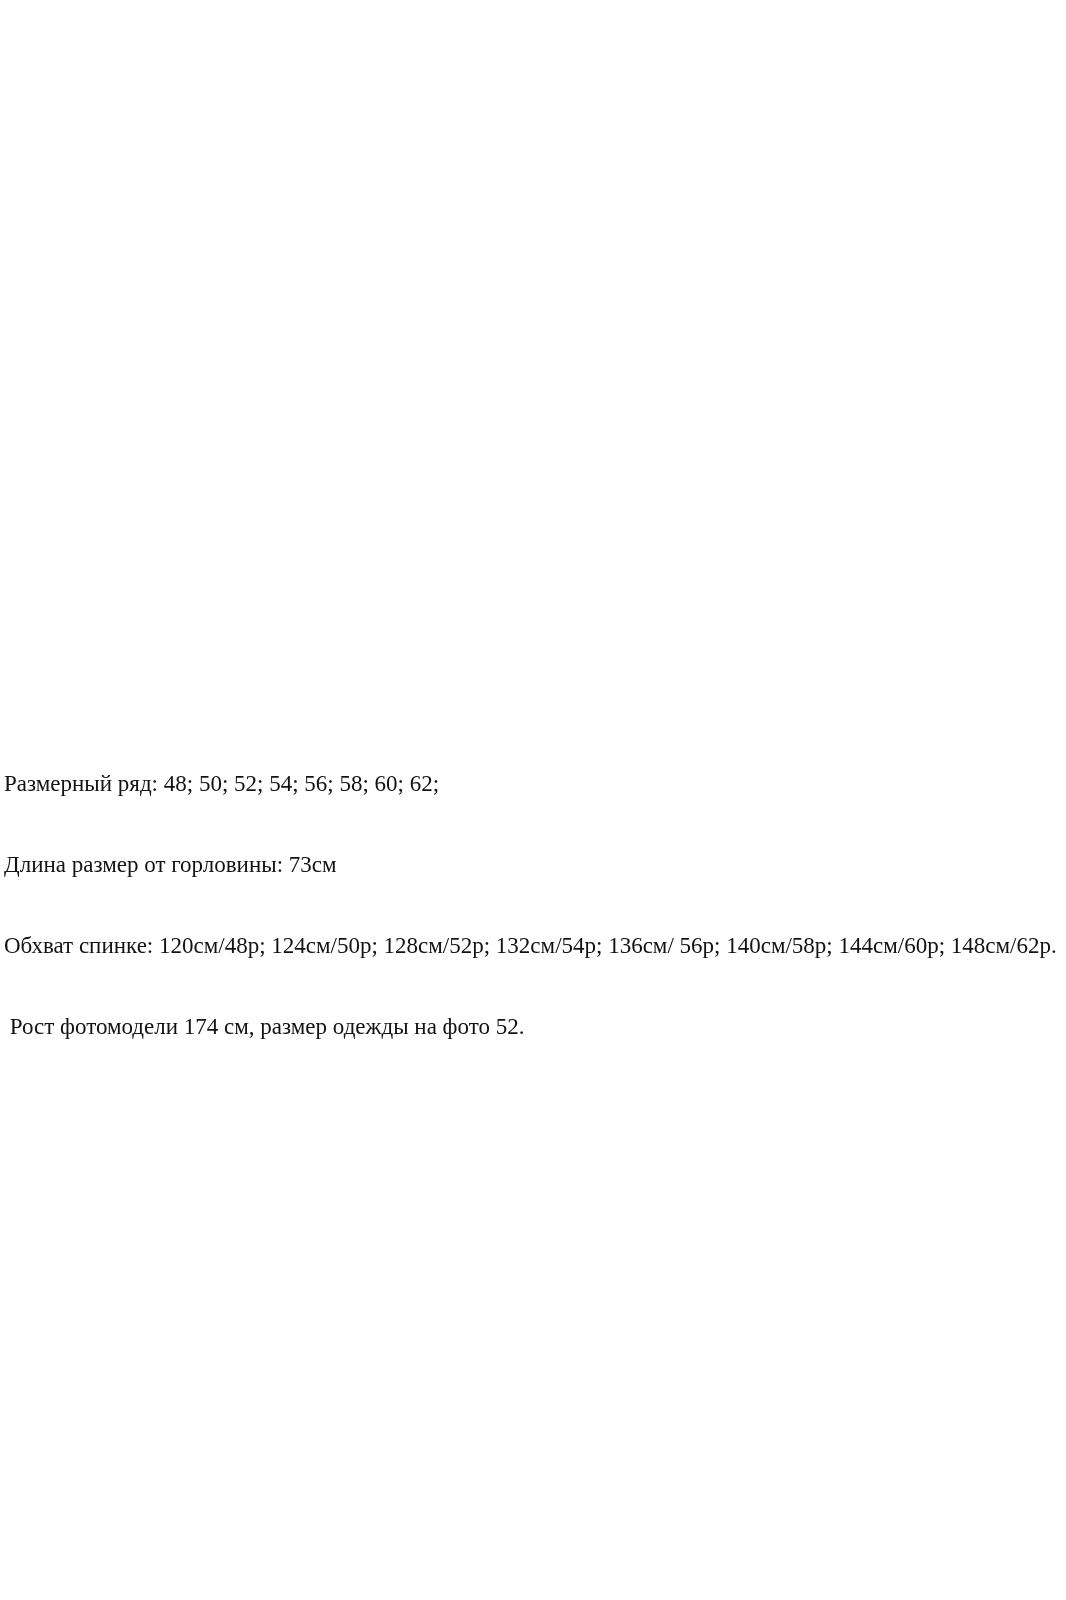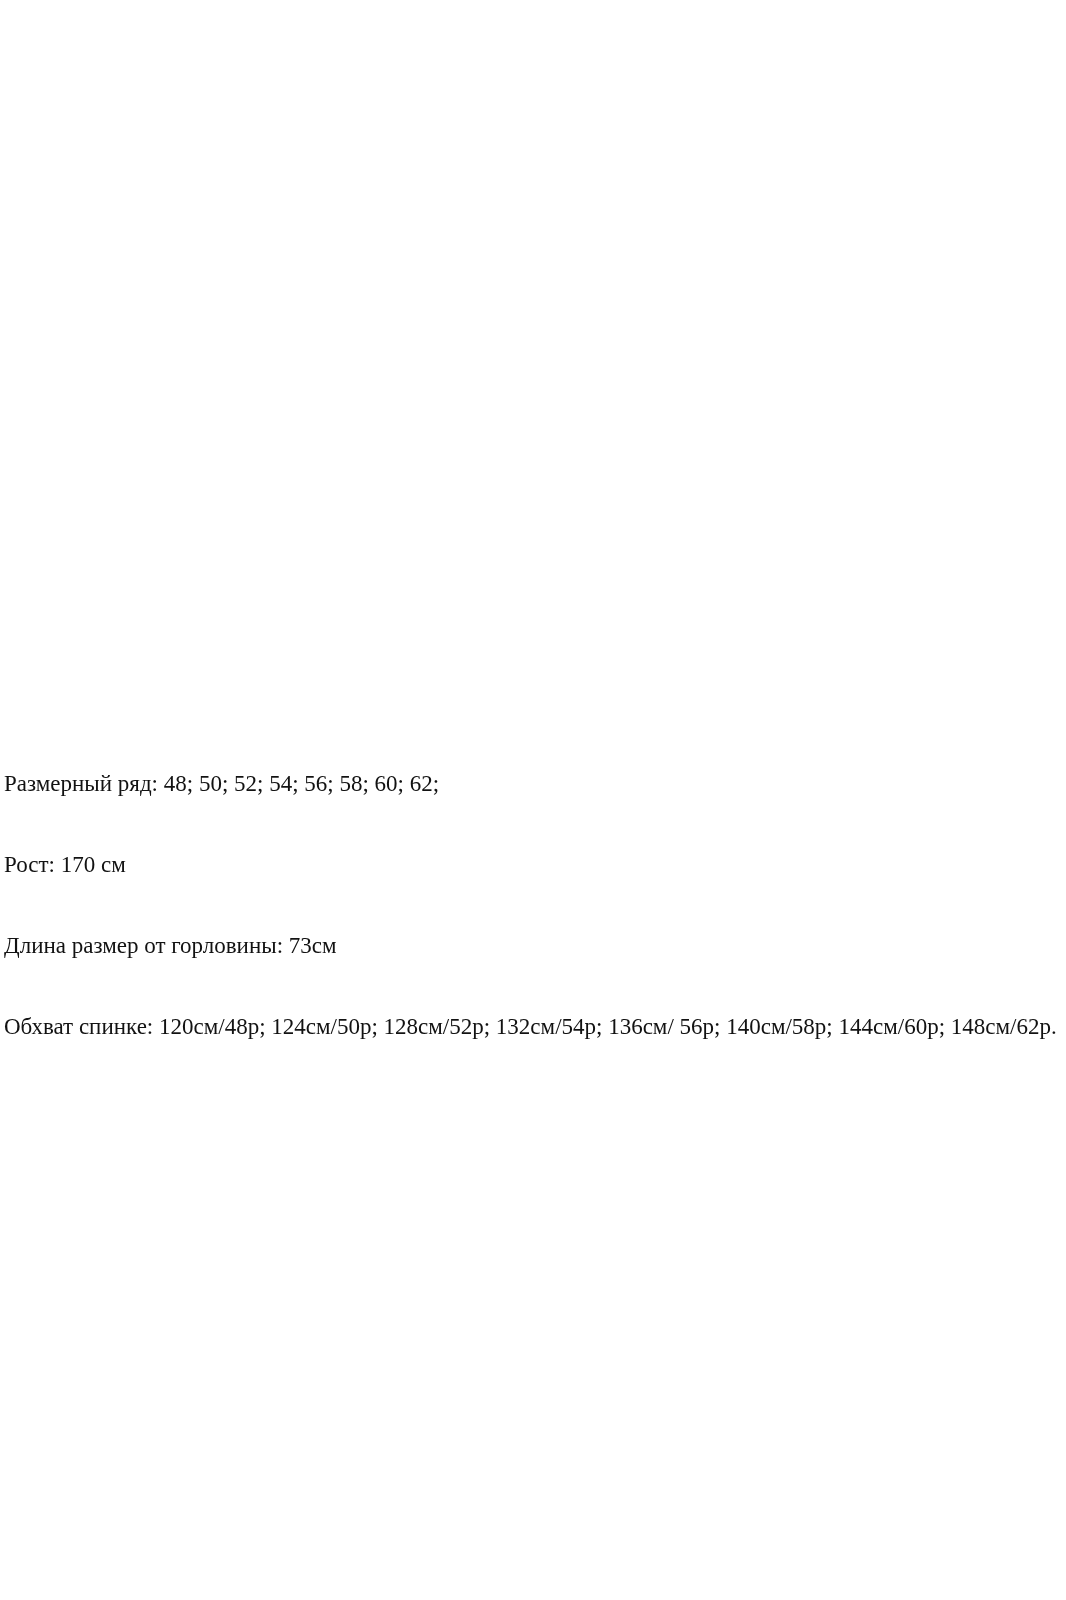--- a/index.html
+++ b/index.html
@@ -33,17 +33,17 @@
   .spec-line {
     height: 27px;
   }
 </style>
 </head>
 <body>
 
 <div class="page">
   <div class="specs">
     <div class="spec-line">Размерный ряд: 48; 50; 52; 54; 56; 58; 60; 62;</div>
-    <div class="spec-line">Рост: 170 см</div>
     <div class="spec-line">Длина размер от горловины: 73см</div>
     <div class="spec-line">Обхват спинке: 120см/48р; 124см/50р; 128см/52р; 132см/54р; 136см/ 56р; 140см/58р; 144см/60р; 148см/62р.</div>
+    <div class="spec-line"> Рост фотомодели 174 см, размер одежды на фото 52.</div>
   </div>
 </div>
 
 </body></html>

